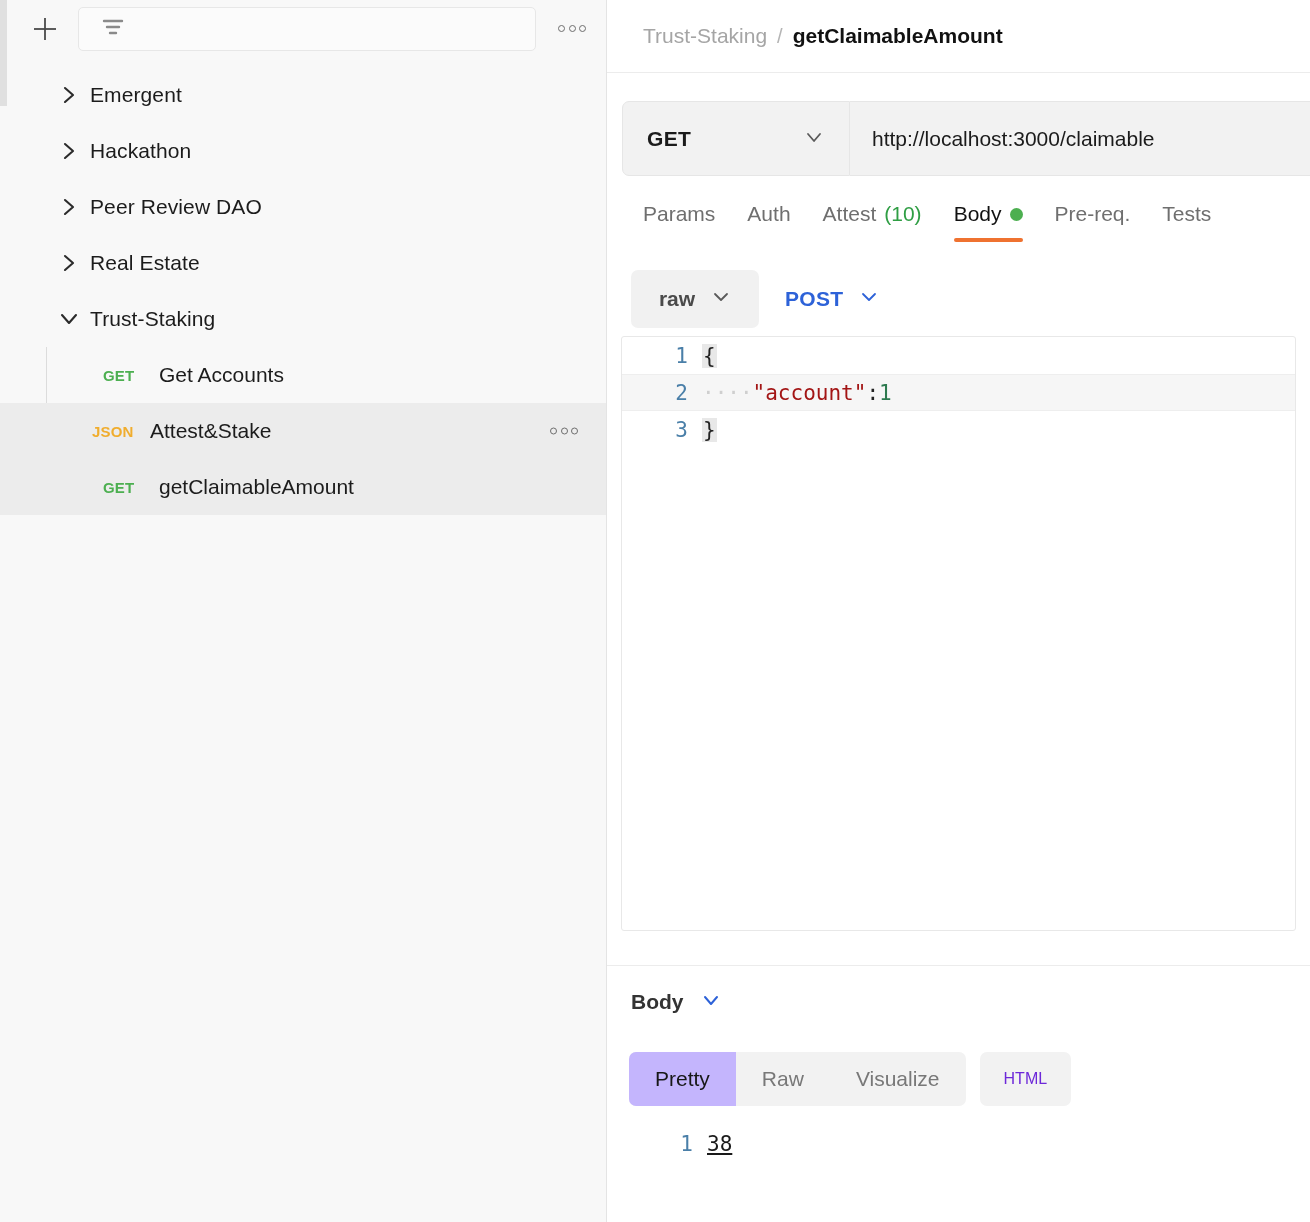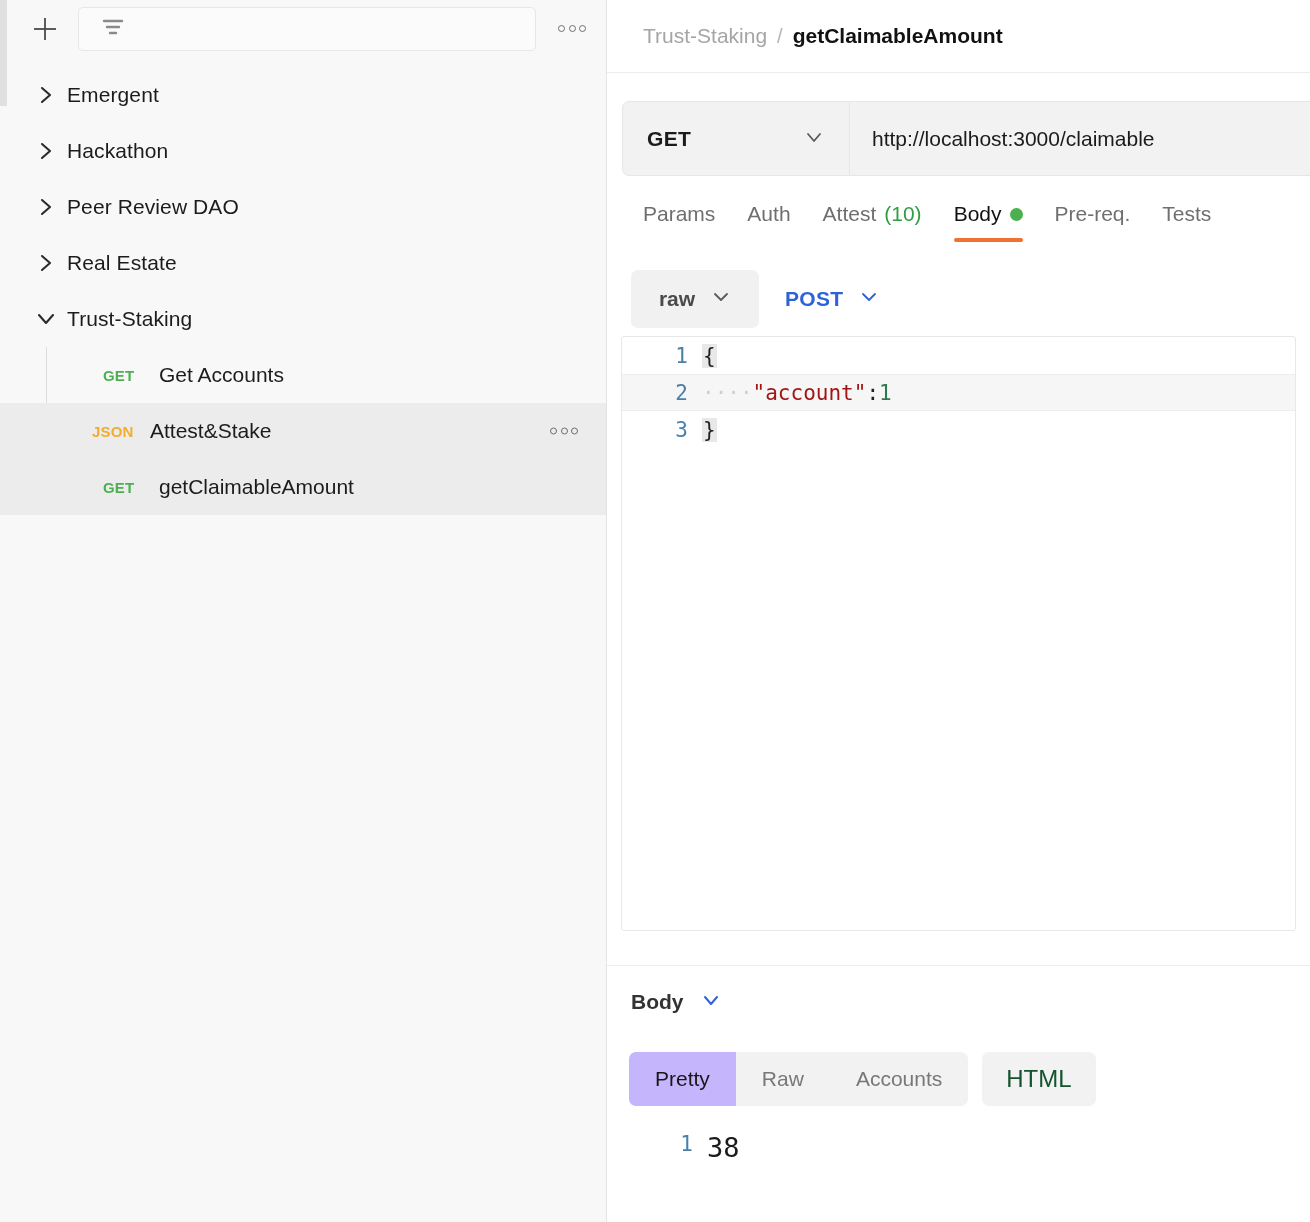--- a/index.html
+++ b/index.html
@@ -57,21 +57,21 @@
   .dots3 { display: flex; gap: 3.5px; align-items: center; }
   .dots3 i {
     display: block; width: 7px; height: 7px; border-radius: 50%;
     border: 1.6px solid #6e6e6e; background: transparent;
   }
 
   #tree { padding-top: 10px; position: relative; }
   .folder-row {
     height: 56px;
     display: flex; align-items: center;
-    padding-left: 33px;
+    padding-left: 56px;
     cursor: pointer;
     position: relative;
   }
   .chev {
     width: 26px; height: 26px; flex: 0 0 26px;
     display: flex; align-items: center; justify-content: center;
     color: #2b2b2b;
   }
   .folder-label {
     margin-left: 8px;
@@ -272,31 +272,31 @@
   .seg {
     display: flex; align-items: center; justify-content: center;
     padding: 0 26px;
     font-size: 21px; color: #787878;
     cursor: pointer;
   }
   .seg.active { background: #c4b5fd; color: #171717; }
   .pill {
     height: 54px; background: #f2f2f2; border-radius: 7px;
     display: flex; align-items: center; padding: 0 24px;
-    font-size: 24px; color: #14532d;
+    font-size: 16px; color: #6d28d9;
     cursor: pointer;
   }
 
   #resp-body {
     position: absolute; top: 1132px; left: 0; right: 0;
     display: flex; align-items: flex-start;
     font-family: "DejaVu Sans Mono", monospace;
   }
   #resp-body .gutter { color: #4a7fa8; width: 100px; flex: 0 0 100px; }
-  #resp-body .rvalue { font-size: 27px; color: #1a1a1a; }
+  #resp-body .rvalue { font-size: 21px; color: #1a1a1a; text-decoration: underline; }
 </style>
 </head>
 <body>
 
 <div id="app">
 
   <div id="sidebar">
 
     <div id="side-scrollbar"></div>
 
@@ -486,21 +486,21 @@
         <svg width="22" height="22" viewBox="0 0 22 22">
             <polyline points="5,8 11,15 17,8" fill="none" stroke="#2d62d8" stroke-width="2" stroke-linecap="round" stroke-linejoin="round"></polyline>
           </svg>
       </span>
     </div>
 
     <div id="resp-tabs">
       <div class="seg-group">
         <div class="seg active">Pretty</div>
         <div class="seg">Raw</div>
-        <div class="seg">Accounts</div>
+        <div class="seg">Visualize</div>
       </div>
       <div class="pill">HTML</div>
     </div>
 
     <div id="resp-body">
       <span class="gutter">1</span>
       <span class="rvalue">38</span>
     </div>
 
   </div>

